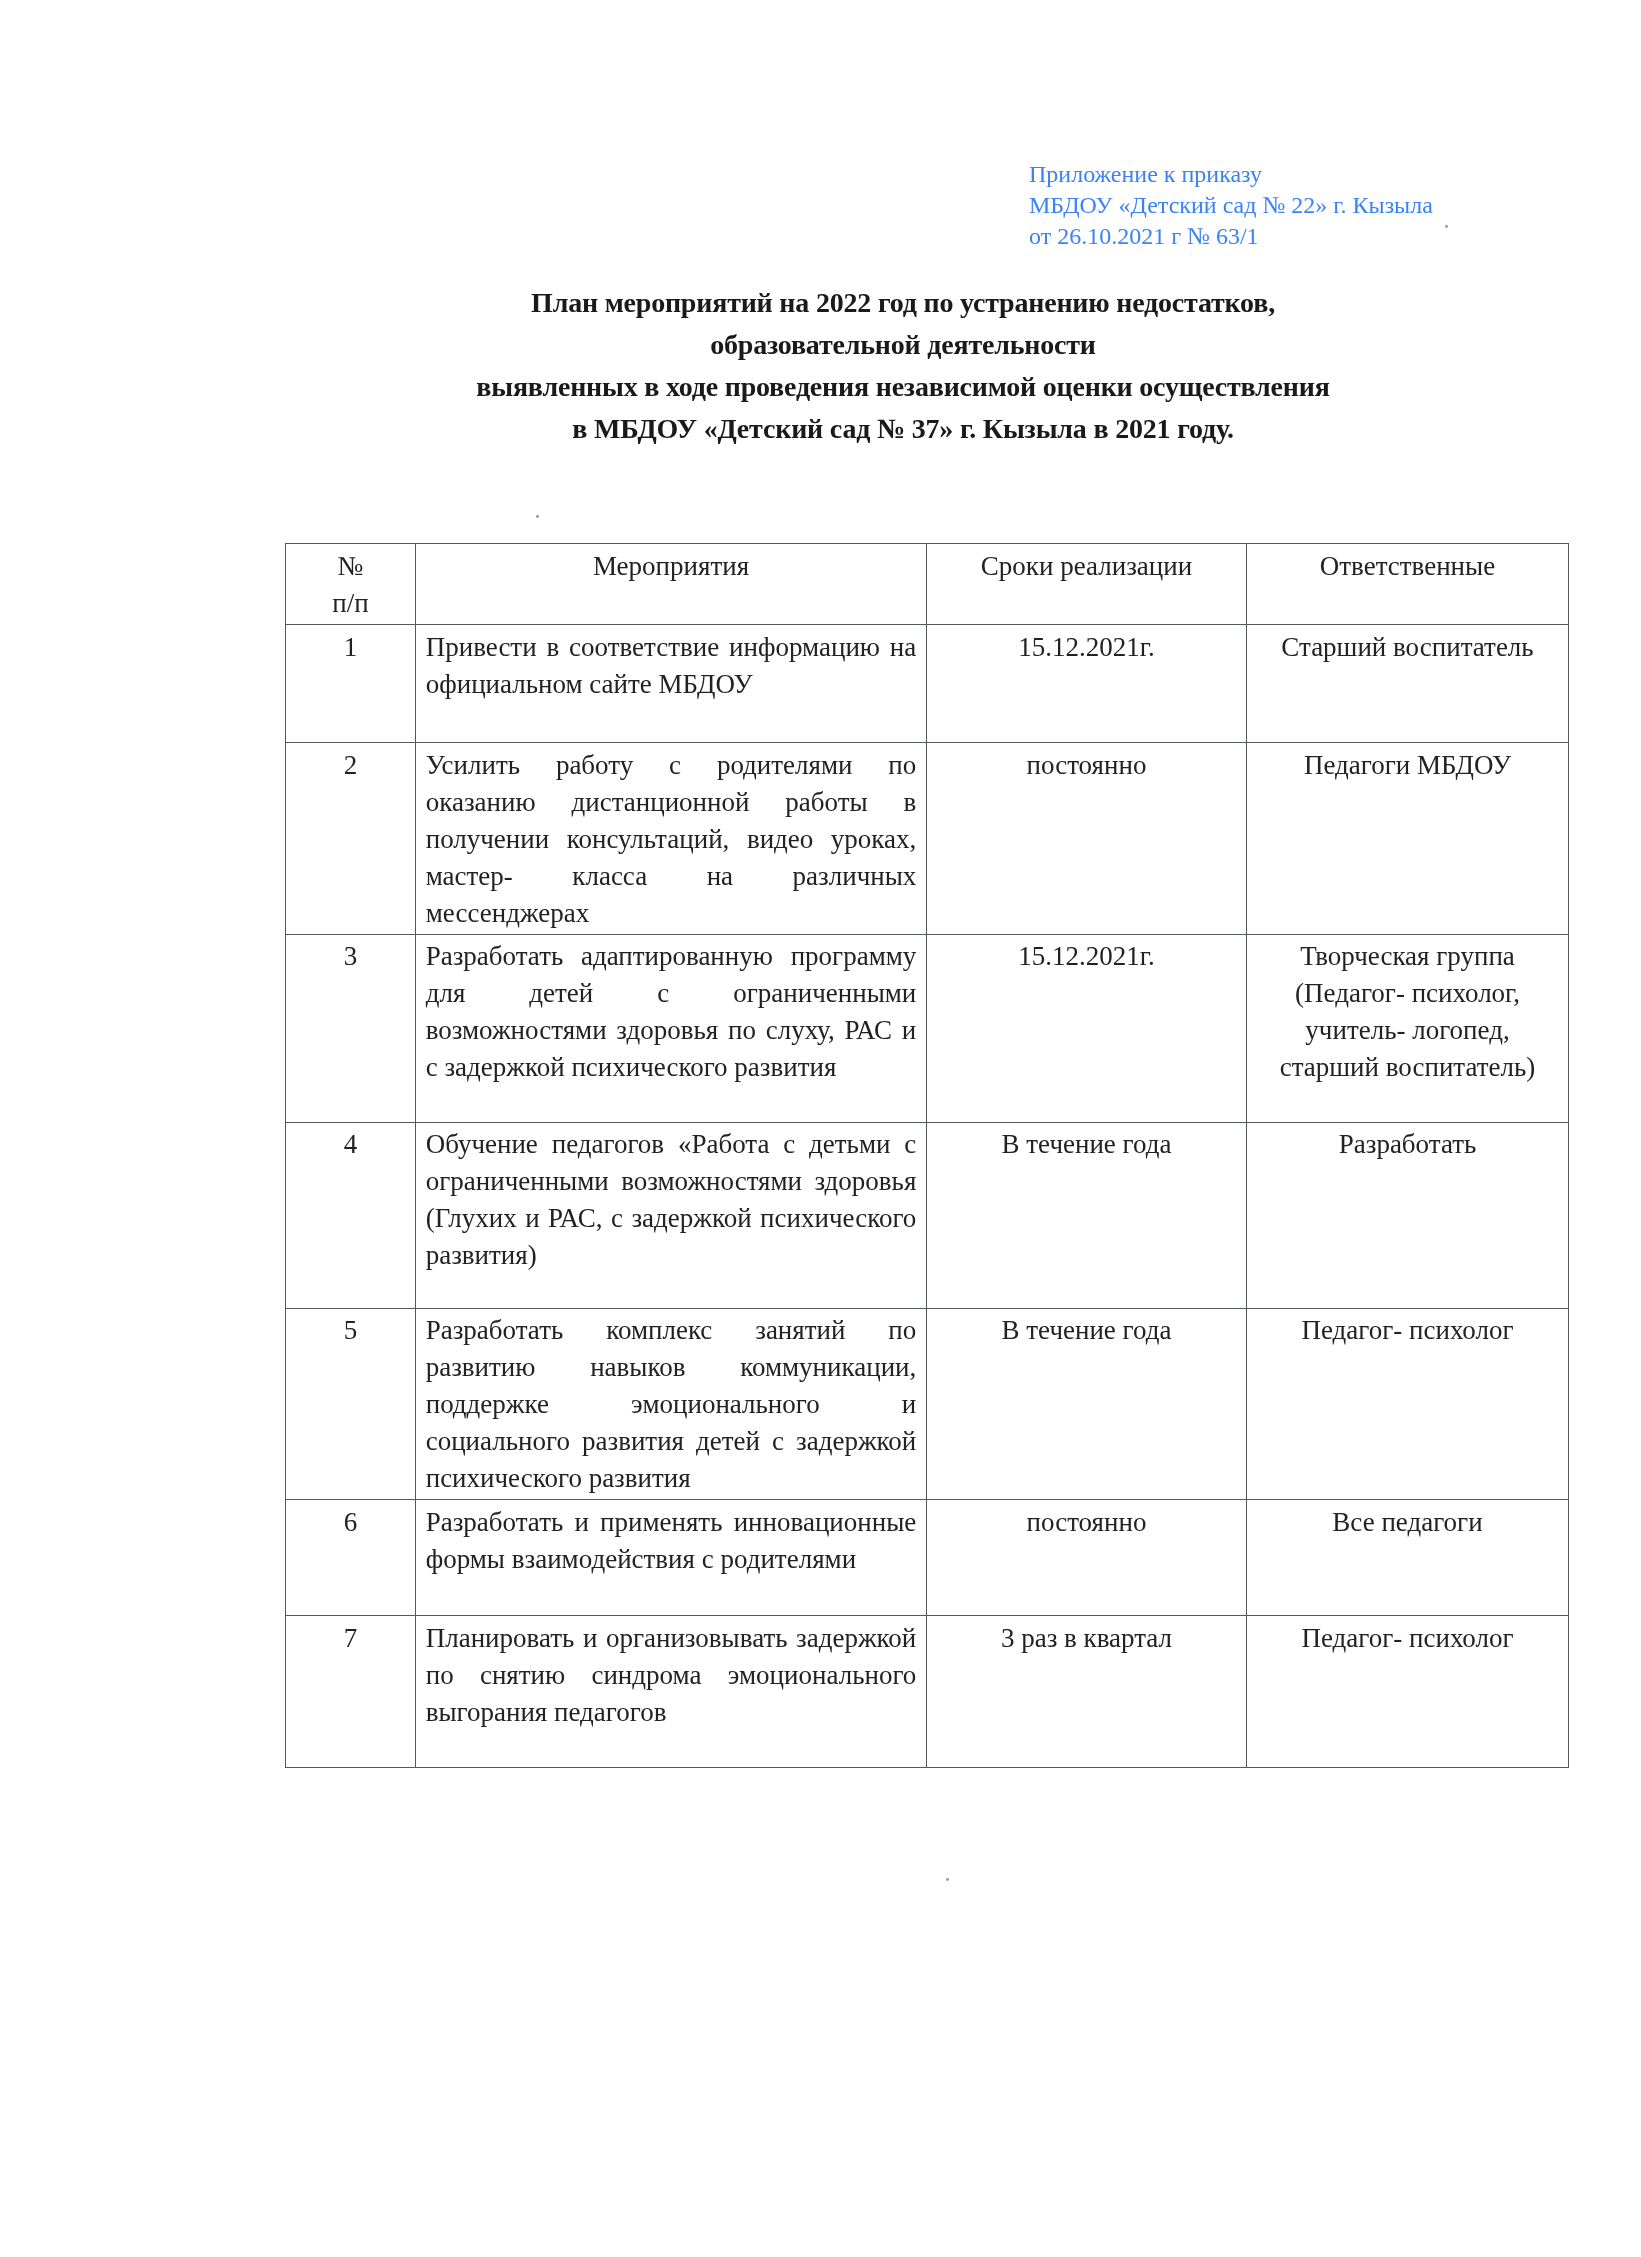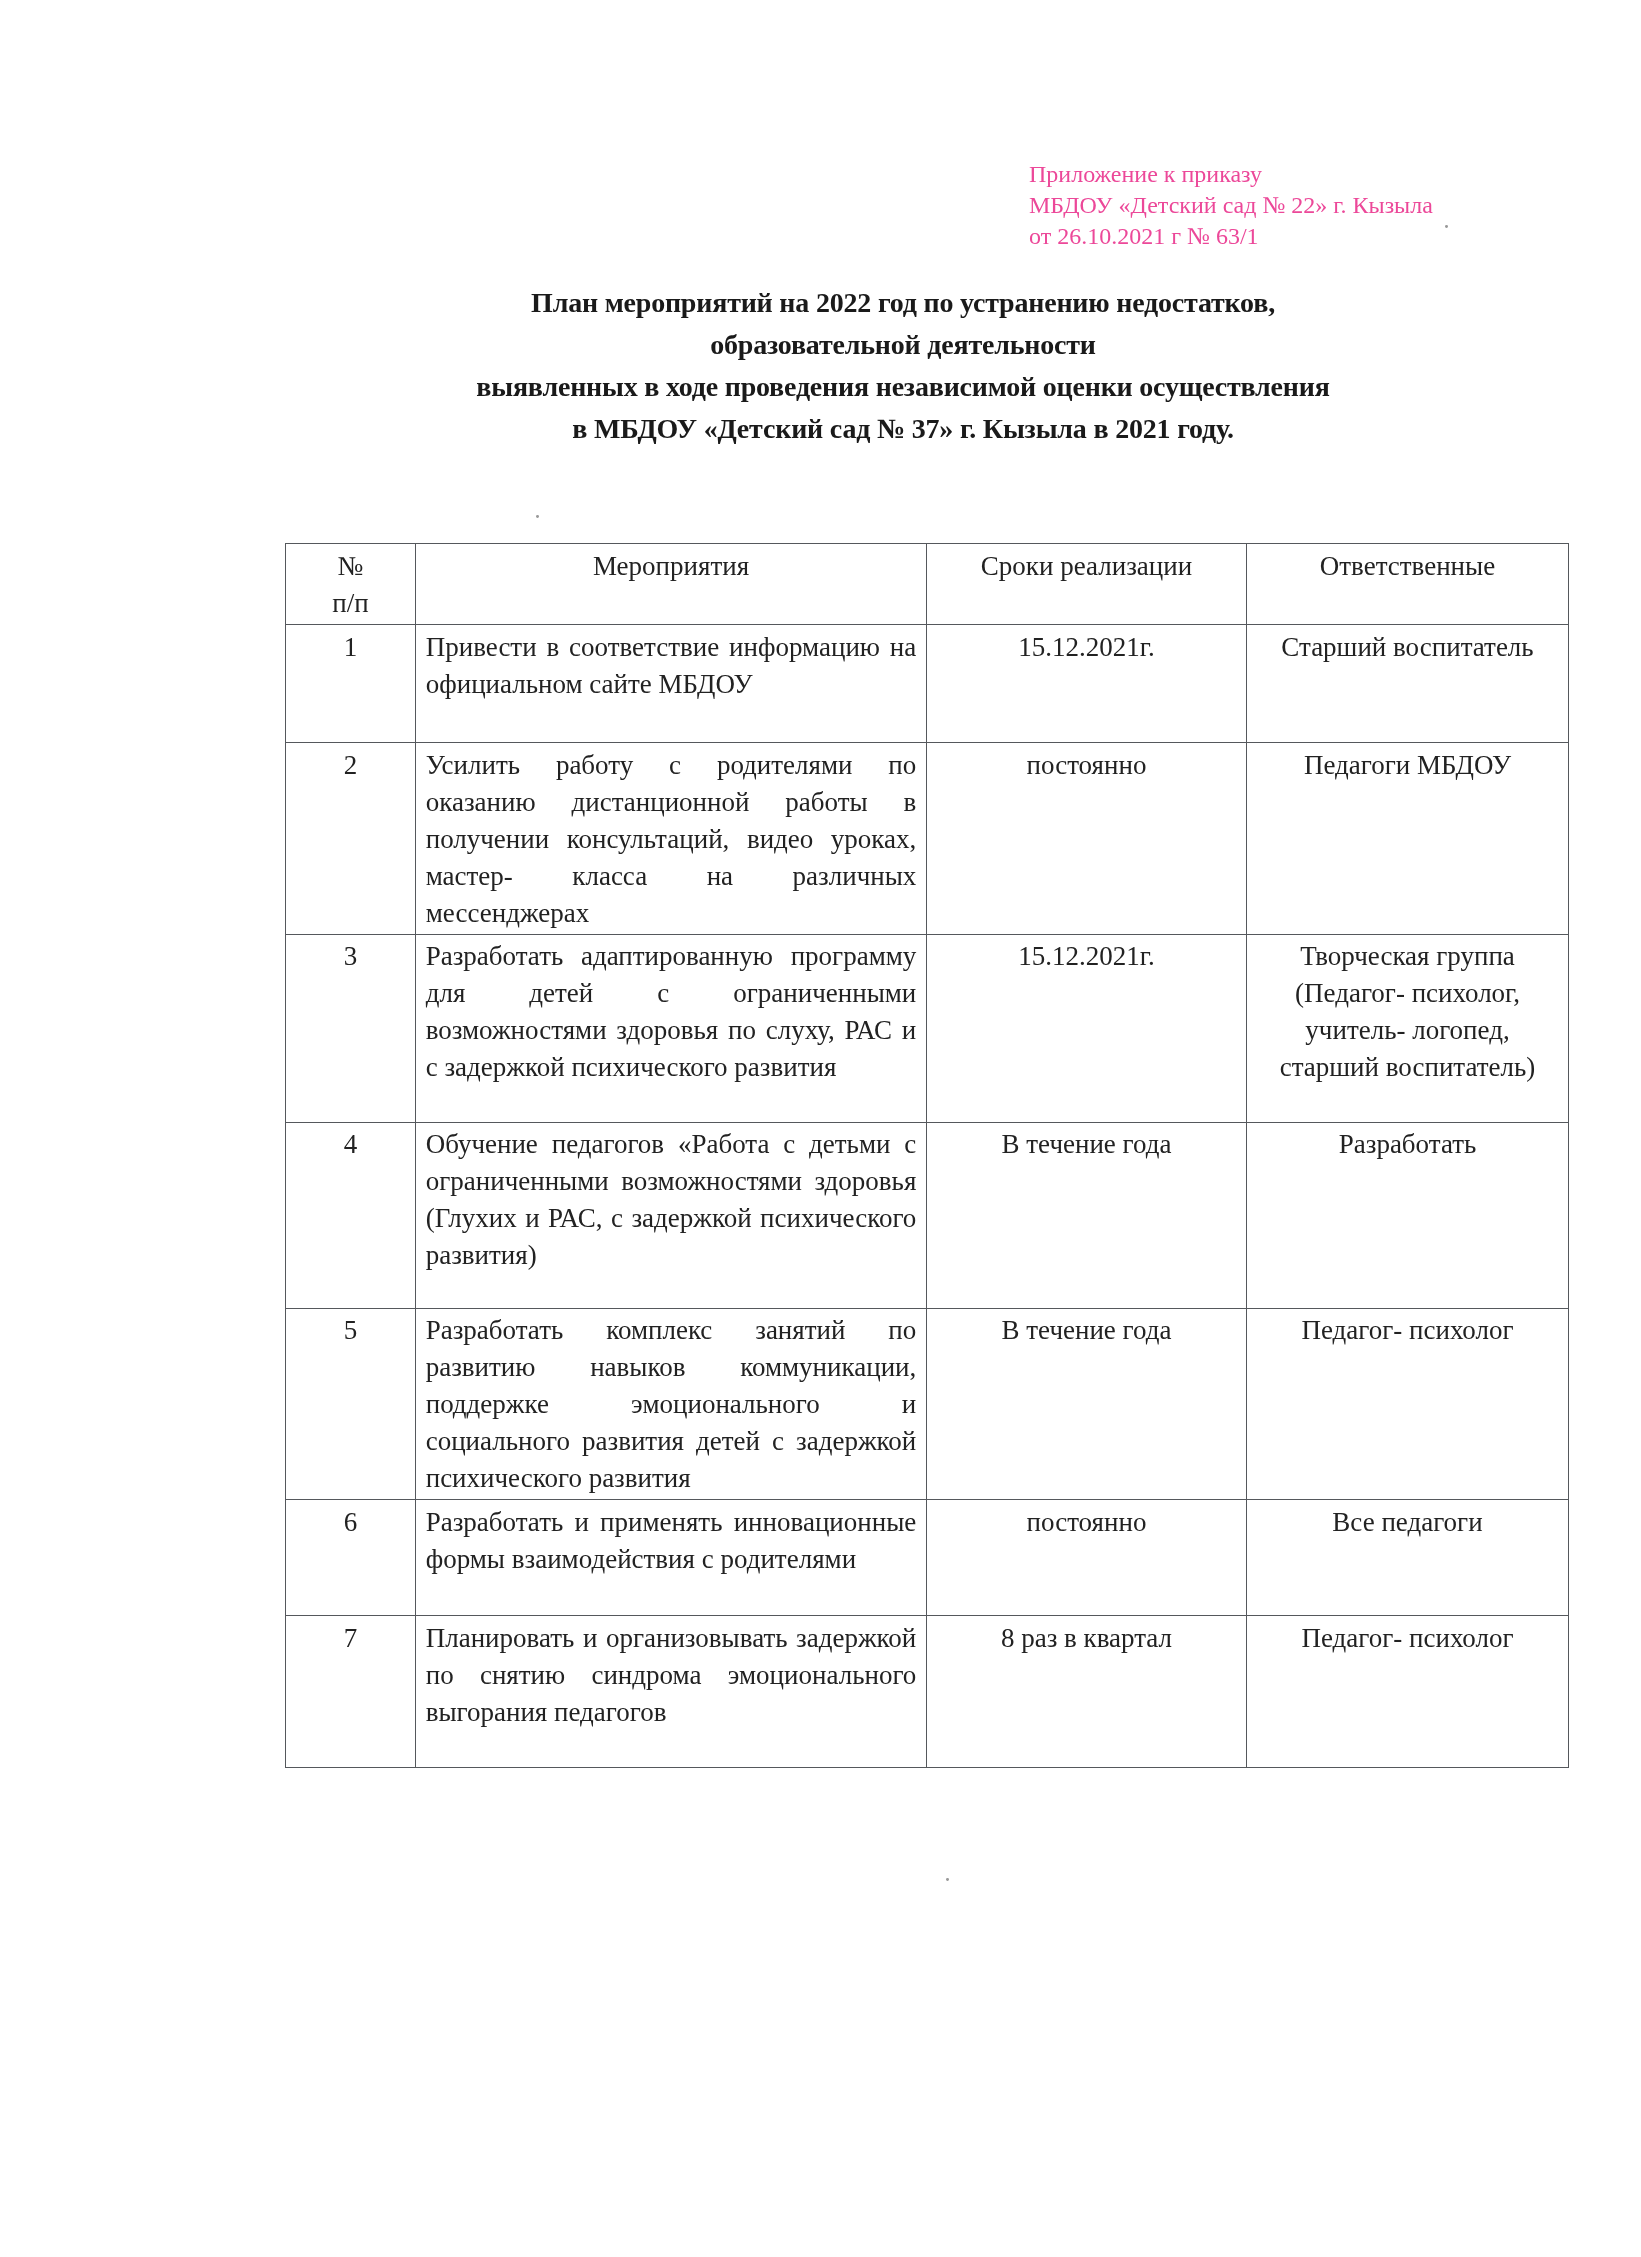--- a/index.html
+++ b/index.html
@@ -14,21 +14,21 @@
       overflow: hidden;
       font-family: "Liberation Serif", "DejaVu Serif", serif;
       color: #1e1e1e;
     }
     .attachment {
       position: absolute;
       left: 1029px;
       top: 159px;
       font-size: 24px;
       line-height: 31px;
-      color: #ec4899;
+      color: #3b82f6;
     }
     .attachment div { white-space: nowrap; }
     .title {
       position: absolute;
       left: 290px;
       top: 282px;
       width: 1226px;
       text-align: center;
       font-weight: bold;
       font-size: 28px;
@@ -147,21 +147,21 @@
     </tr>
     <tr class="h-6">
       <td class="center">6</td>
       <td class="justify">Разработать и применять инновационные формы взаимодействия с родителями</td>
       <td class="center">постоянно</td>
       <td class="center">Все педагоги</td>
     </tr>
     <tr class="h-7">
       <td class="center">7</td>
       <td class="justify">Планировать и организовывать задержкой по снятию синдрома эмоционального выгорания педагогов</td>
-      <td class="center">8 раз в квартал</td>
+      <td class="center">3 раз в квартал</td>
       <td class="center">Педагог- психолог</td>
     </tr>
   </tbody>
 </table>
 
 <span class="speck" style="left:1445px; top:225px;"></span>
 <span class="speck" style="left:536px; top:515px;"></span>
 <span class="speck" style="left:946px; top:1878px;"></span>
 
 

